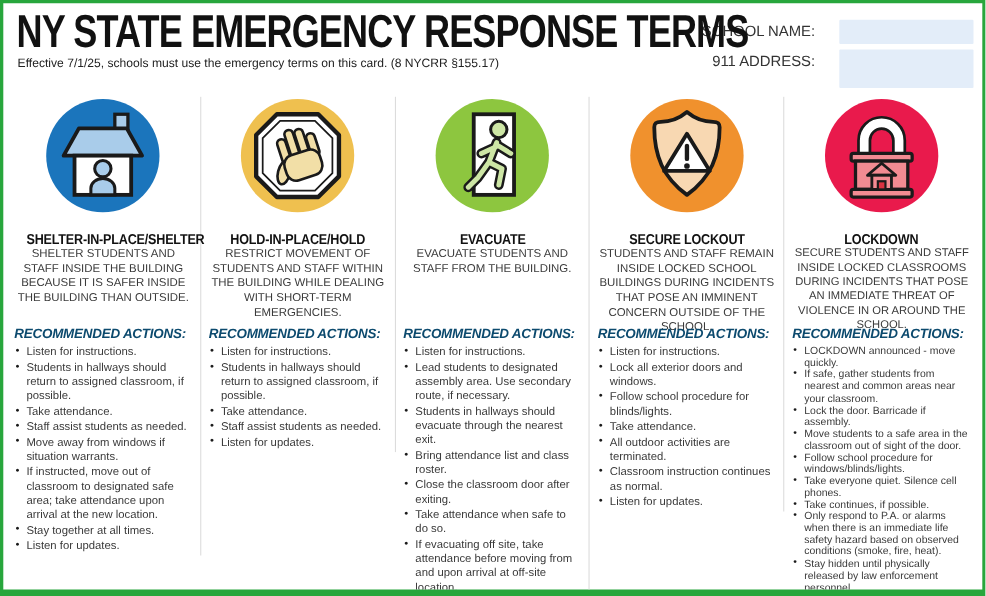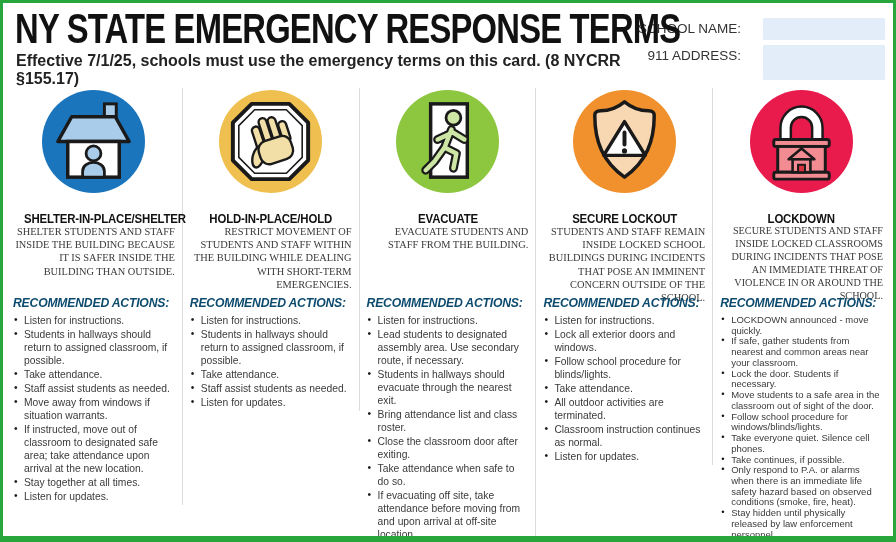--- a/index.html
+++ b/index.html
@@ -8,37 +8,37 @@
     background:#fff;border:3px solid #28A63C;border-bottom-width:6px;
     font-family:"Liberation Sans",sans-serif;color:#1a1a1a;
   }
   
   .header{display:flex;justify-content:space-between;align-items:flex-start;padding:5px 8px 0 12px;height:80px;}
   .header-left{min-width:0;}
   .main-title{
     margin:0;font-size:42px;line-height:1.02;font-weight:900;letter-spacing:-1px;color:#111;
     display:inline-block;transform:scaleX(0.78);transform-origin:left center;white-space:nowrap;
   }
-  .subtitle{margin:1px 0 0 1px;font-size:16px;color:#222;font-weight:bold;}
+  .subtitle{margin:1px 0 0 1px;font-size:11px;color:#222;}
   .form{margin-top:10px;display:grid;grid-template-columns:auto 122px;gap:5px 22px;align-items:start;}
   .form-label{font-size:13.5px;color:#333;text-align:right;padding-top:3px;white-space:nowrap;}
   .form-input{box-sizing:border-box;width:122px;border:none;outline:none;background:#E3EDF9;border-radius:1px;
     font-family:"Liberation Sans",sans-serif;font-size:12px;padding:2px 4px;}
   .input-name{height:22px;}
   .input-address{height:35px;}
   
   .cols{display:grid;grid-template-columns:repeat(5,1fr);padding:0 3px;align-items:start;}
   .col{padding:0 7px;border-right:1px solid #DCDCDC;min-width:0;}
   .col:last-child{border-right:none;}
   .circle{width:103px;height:103px;border-radius:50%;margin:2px auto 8px;}
   .circle svg{display:block;width:103px;height:103px;}
   .col-title{margin:0;text-align:center;height:17px;text-decoration:underline;}
   .col-title span{display:inline-block;transform:scaleX(0.88);transform-origin:center;
     font-size:13px;font-weight:800;letter-spacing:-0.2px;color:#111;white-space:nowrap;}
-  .col-desc{margin:7px 0 0;height:65px;font-size:10.4px;line-height:1.27;color:#3a3a3a;text-align:right;font-family:Liberation Serif, serif;}
+  .col-desc{margin:7px 0 0;height:65px;font-size:10.4px;line-height:1.27;color:#3a3a3a;text-align:center;}
   .rec-label{margin:6px 0 5px;font-size:12.2px;font-style:italic;font-weight:bold;letter-spacing:-0.2px;color:#0c4a6e;}
   .actions{margin:0;padding:0;list-style:none;font-size:10.3px;line-height:1.26;color:#3a3a3a;}
   .actions li{position:relative;padding-left:11px;margin-bottom:1px;}
   .actions li::before{content:"\2022";position:absolute;left:1px;top:-1px;color:#1a1a1a;}
   .col:last-child .col-desc{font-size:10.2px;}
   .col:last-child .actions{font-size:9.5px;line-height:1.13;}
   .col:last-child .actions li{margin-bottom:0;}
 </style>
 </head>
 <body>
@@ -166,21 +166,21 @@
     <rect x="43" y="70" width="18" height="13" fill="#F28B92" stroke="#1a1a1a" stroke-width="2.6"></rect>
     <rect x="48.5" y="75.5" width="7" height="7.5" fill="#D93240" stroke="#1a1a1a" stroke-width="2"></rect>
   </svg>
         </div>
     <h2 class="col-title"><span>LOCKDOWN</span></h2>
     <p class="col-desc">SECURE STUDENTS AND STAFF INSIDE LOCKED CLASSROOMS DURING INCIDENTS THAT POSE AN IMMEDIATE THREAT OF VIOLENCE IN OR AROUND THE SCHOOL.</p>
     <h3 class="rec-label">RECOMMENDED ACTIONS:</h3>
     <ul class="actions">
       <li>LOCKDOWN announced - move quickly.</li>
           <li>If safe, gather students from nearest and common areas near your classroom.</li>
-          <li>Lock the door. Students if necessary.</li>
+          <li>Lock the door. Barricade if assembly.</li>
           <li>Move students to a safe area in the classroom out of sight of the door.</li>
           <li>Follow school procedure for windows/blinds/lights.</li>
           <li>Take everyone quiet. Silence cell phones.</li>
           <li>Take continues, if possible.</li>
           <li>Only respond to P.A. or alarms when there is an immediate life safety hazard based on observed conditions (smoke, fire, heat).</li>
           <li>Stay hidden until physically released by law enforcement personnel.</li>
     </ul>
       </section>
     </div>
 </div>

